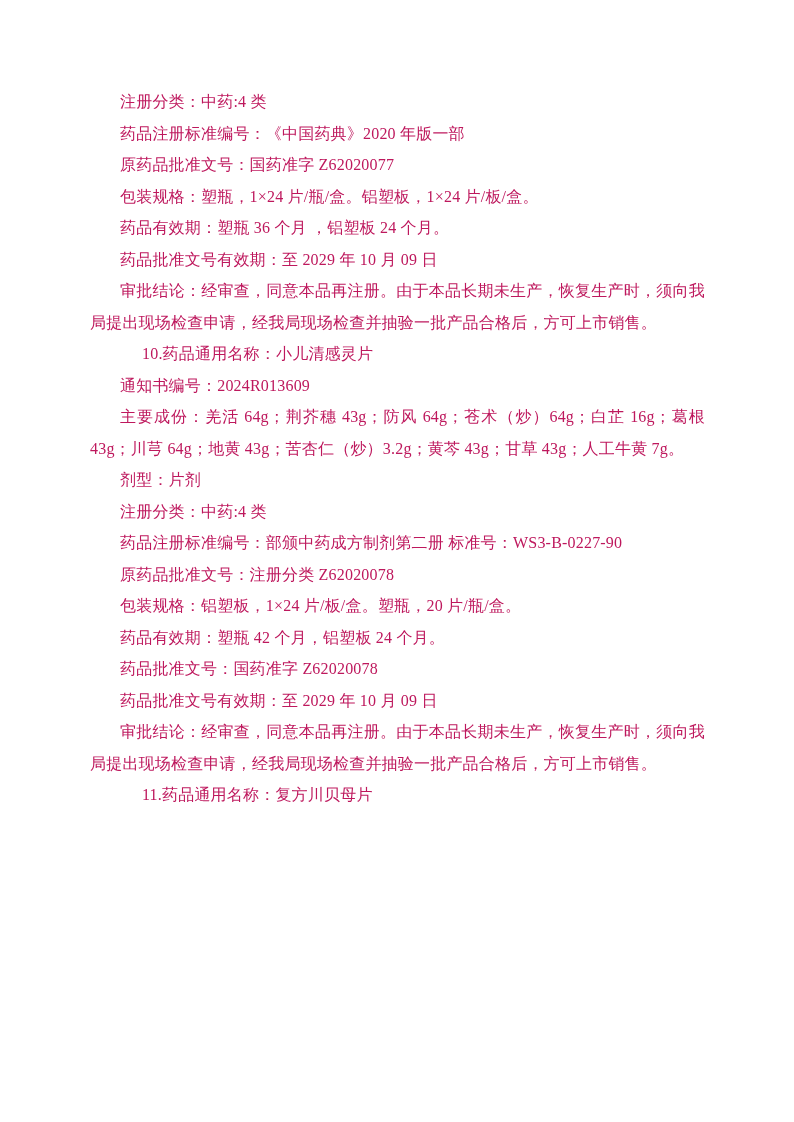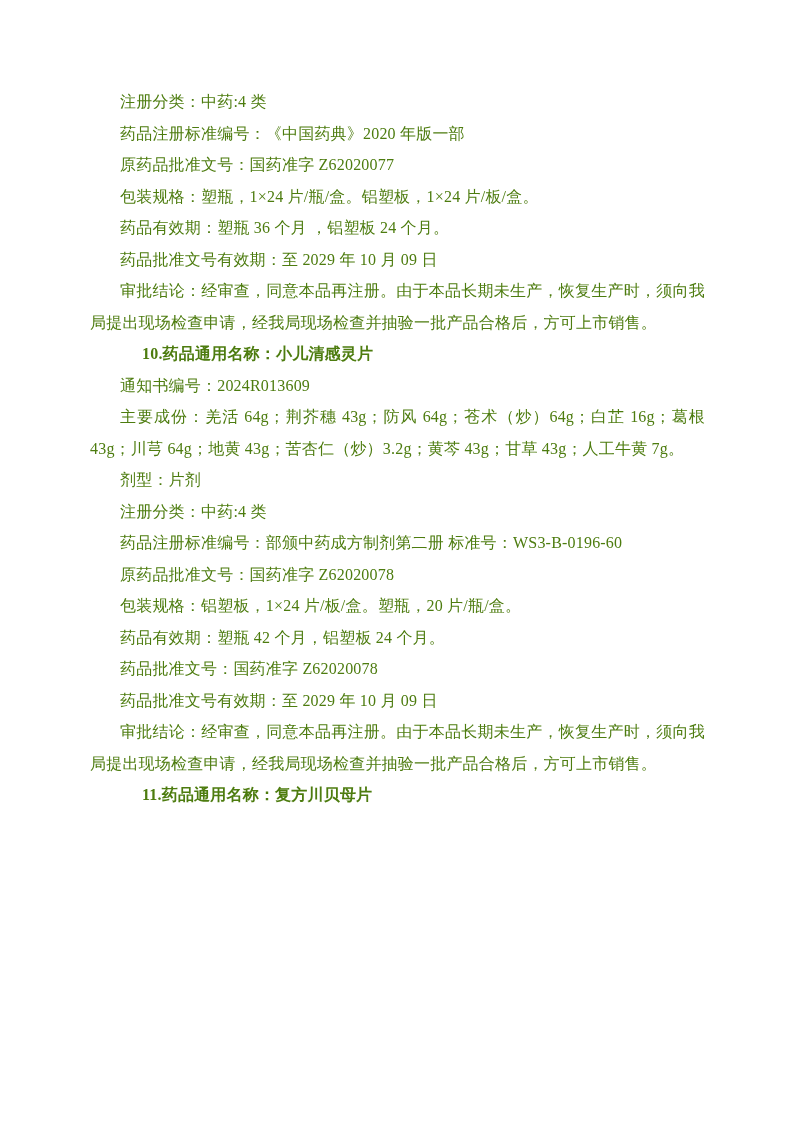--- a/index.html
+++ b/index.html
@@ -6,36 +6,36 @@
     margin: 0;
     padding: 0;
     background: #ffffff;
   }
   .page {
     position: relative;
     width: 794px;
     height: 808px;
     box-sizing: border-box;
     background: #ffffff;
-    color: #4d7c0f;
+    color: #be185d;
     padding: 86px 89px 0 90px;
     font-family: "Liberation Serif", "DejaVu Serif", serif;
     font-size: 16px;
     line-height: 31.5px;
     overflow: hidden;
   }
   p.para {
     margin: 0;
     padding: 0;
     text-indent: 30px;
     text-align: justify;
     letter-spacing: 0.2px;
   }
   p.para.heading {
-    font-weight: bold;
+    font-weight: normal;
     text-indent: 52px;
   }
 </style>
 </head>
 <body>
 
 <div class="page">
 
   <p class="para">注册分类：中药:4 类</p>
 
@@ -56,23 +56,23 @@
 
   <p class="para">通知书编号：2024R013609</p>
 
   <p class="para">主要成份：羌活 64g；荆芥穗 43g；防风 64g；苍术（炒）64g；白芷 16g；葛根 43g；川芎 64g；地黄 43g；苦杏仁（炒）3.2g；黄芩 43g；甘草 43g；人工牛黄 7g。</p>
 
   <p class="para">剂型：片剂</p>
 
 
   <p class="para">注册分类：中药:4 类</p>
 
-  <p class="para">药品注册标准编号：部颁中药成方制剂第二册 标准号：WS3-B-0196-60</p>
+  <p class="para">药品注册标准编号：部颁中药成方制剂第二册 标准号：WS3-B-0227-90</p>
 
-  <p class="para">原药品批准文号：国药准字 Z62020078</p>
+  <p class="para">原药品批准文号：注册分类 Z62020078</p>
 
   <p class="para">包装规格：铝塑板，1×24 片/板/盒。塑瓶，20 片/瓶/盒。</p>
 
   <p class="para">药品有效期：塑瓶 42 个月，铝塑板 24 个月。</p>
 
   <p class="para">药品批准文号：国药准字 Z62020078</p>
 
   <p class="para">药品批准文号有效期：至 2029 年 10 月 09 日</p>
 
   <p class="para">审批结论：经审查，同意本品再注册。由于本品长期未生产，恢复生产时，须向我局提出现场检查申请，经我局现场检查并抽验一批产品合格后，方可上市销售。</p>

